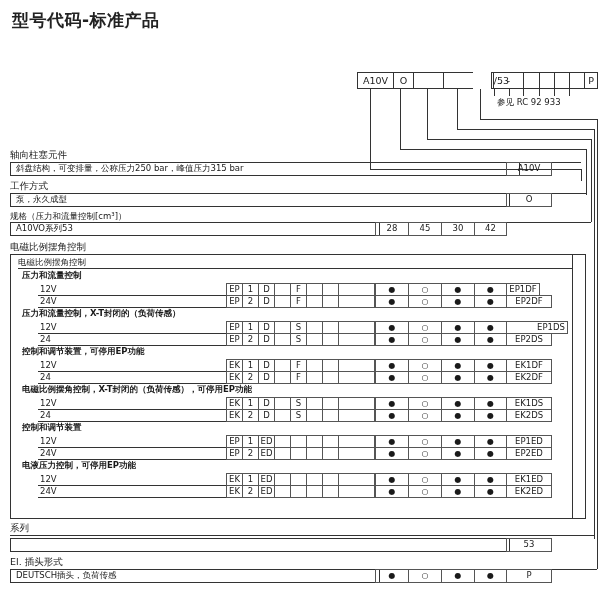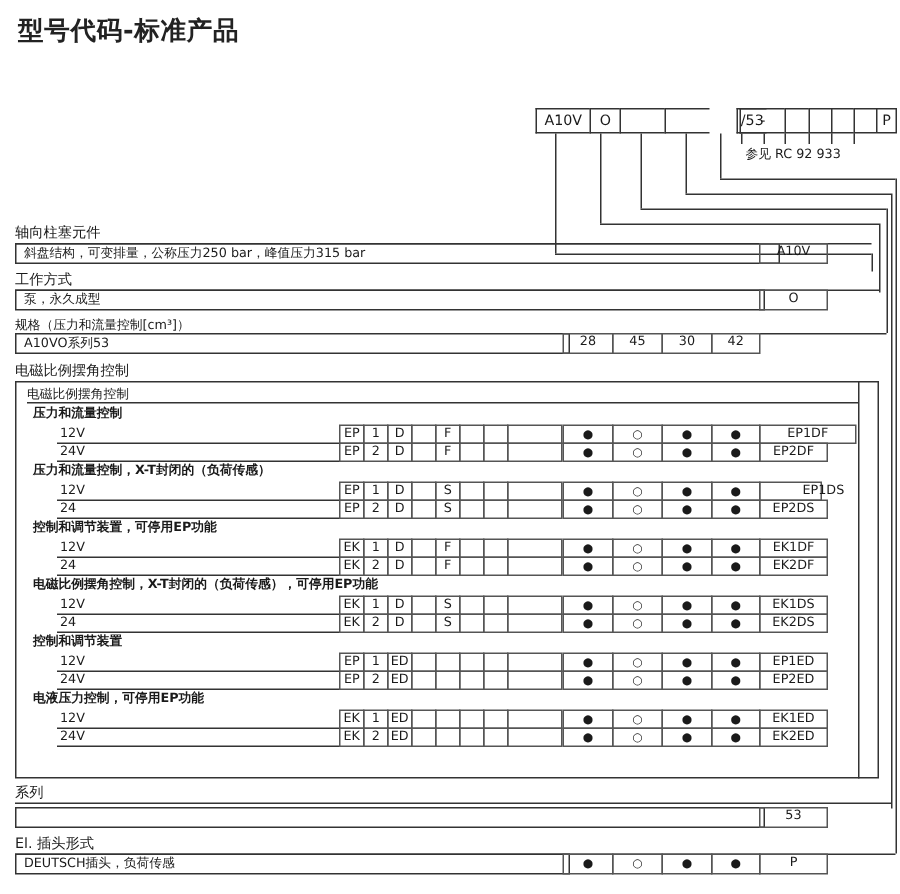--- a/index.html
+++ b/index.html
@@ -104,21 +104,21 @@
     <div class="cell" style="left: 258px; top: 283px; width: 17px;">D</div>
     <div class="cell" style="left: 274px; top: 283px; width: 17px;"></div>
     <div class="cell" style="left: 290px; top: 283px; width: 17px;">F</div>
     <div class="cell" style="left: 306px; top: 283px; width: 17px;"></div>
     <div class="cell" style="left: 322px; top: 283px; width: 17px;"></div>
     <div class="cell" style="left: 338px; top: 283px; width: 37px;"></div>
     <div class="cell dot" style="left: 375px; top: 283px; width: 34px;">●</div>
     <div class="cell dot" style="left: 408px; top: 283px; width: 34px;">○</div>
     <div class="cell dot" style="left: 441px; top: 283px; width: 34px;">●</div>
     <div class="cell dot" style="left: 474px; top: 283px; width: 33px;">●</div>
-    <div class="cell" style="left: 506px; top: 283px; width: 65px;">EP1DF</div>
+    <div class="cell" style="left: 506px; top: 283px; width: 34px;">EP1DF</div>
     <div class="hline" style="left: 38px; top: 307px; width: 188px;"></div>
     <div class="txt" style="left: 40px; top: 296px;">24V</div>
     <div class="cell" style="left: 226px; top: 295px; width: 17px;">EP</div>
     <div class="cell" style="left: 242px; top: 295px; width: 17px;">2</div>
     <div class="cell" style="left: 258px; top: 295px; width: 17px;">D</div>
     <div class="cell" style="left: 274px; top: 295px; width: 17px;"></div>
     <div class="cell" style="left: 290px; top: 295px; width: 17px;">F</div>
     <div class="cell" style="left: 306px; top: 295px; width: 17px;"></div>
     <div class="cell" style="left: 322px; top: 295px; width: 17px;"></div>
     <div class="cell" style="left: 338px; top: 295px; width: 37px;"></div>
@@ -135,21 +135,21 @@
     <div class="cell" style="left: 258px; top: 321px; width: 17px;">D</div>
     <div class="cell" style="left: 274px; top: 321px; width: 17px;"></div>
     <div class="cell" style="left: 290px; top: 321px; width: 17px;">S</div>
     <div class="cell" style="left: 306px; top: 321px; width: 17px;"></div>
     <div class="cell" style="left: 322px; top: 321px; width: 17px;"></div>
     <div class="cell" style="left: 338px; top: 321px; width: 37px;"></div>
     <div class="cell dot" style="left: 375px; top: 321px; width: 34px;">●</div>
     <div class="cell dot" style="left: 408px; top: 321px; width: 34px;">○</div>
     <div class="cell dot" style="left: 441px; top: 321px; width: 34px;">●</div>
     <div class="cell dot" style="left: 474px; top: 321px; width: 33px;">●</div>
-    <div class="cell" style="left: 506px; top: 321px; width: 42px; padding-left: 28px;">EP1DS</div>
+    <div class="cell" style="left: 506px; top: 321px; width: 62px; padding-left: 28px;">EP1DS</div>
     <div class="hline" style="left: 38px; top: 345px; width: 188px;"></div>
     <div class="txt" style="left: 40px; top: 334px;">24</div>
     <div class="cell" style="left: 226px; top: 333px; width: 17px;">EP</div>
     <div class="cell" style="left: 242px; top: 333px; width: 17px;">2</div>
     <div class="cell" style="left: 258px; top: 333px; width: 17px;">D</div>
     <div class="cell" style="left: 274px; top: 333px; width: 17px;"></div>
     <div class="cell" style="left: 290px; top: 333px; width: 17px;">S</div>
     <div class="cell" style="left: 306px; top: 333px; width: 17px;"></div>
     <div class="cell" style="left: 322px; top: 333px; width: 17px;"></div>
     <div class="cell" style="left: 338px; top: 333px; width: 37px;"></div>

